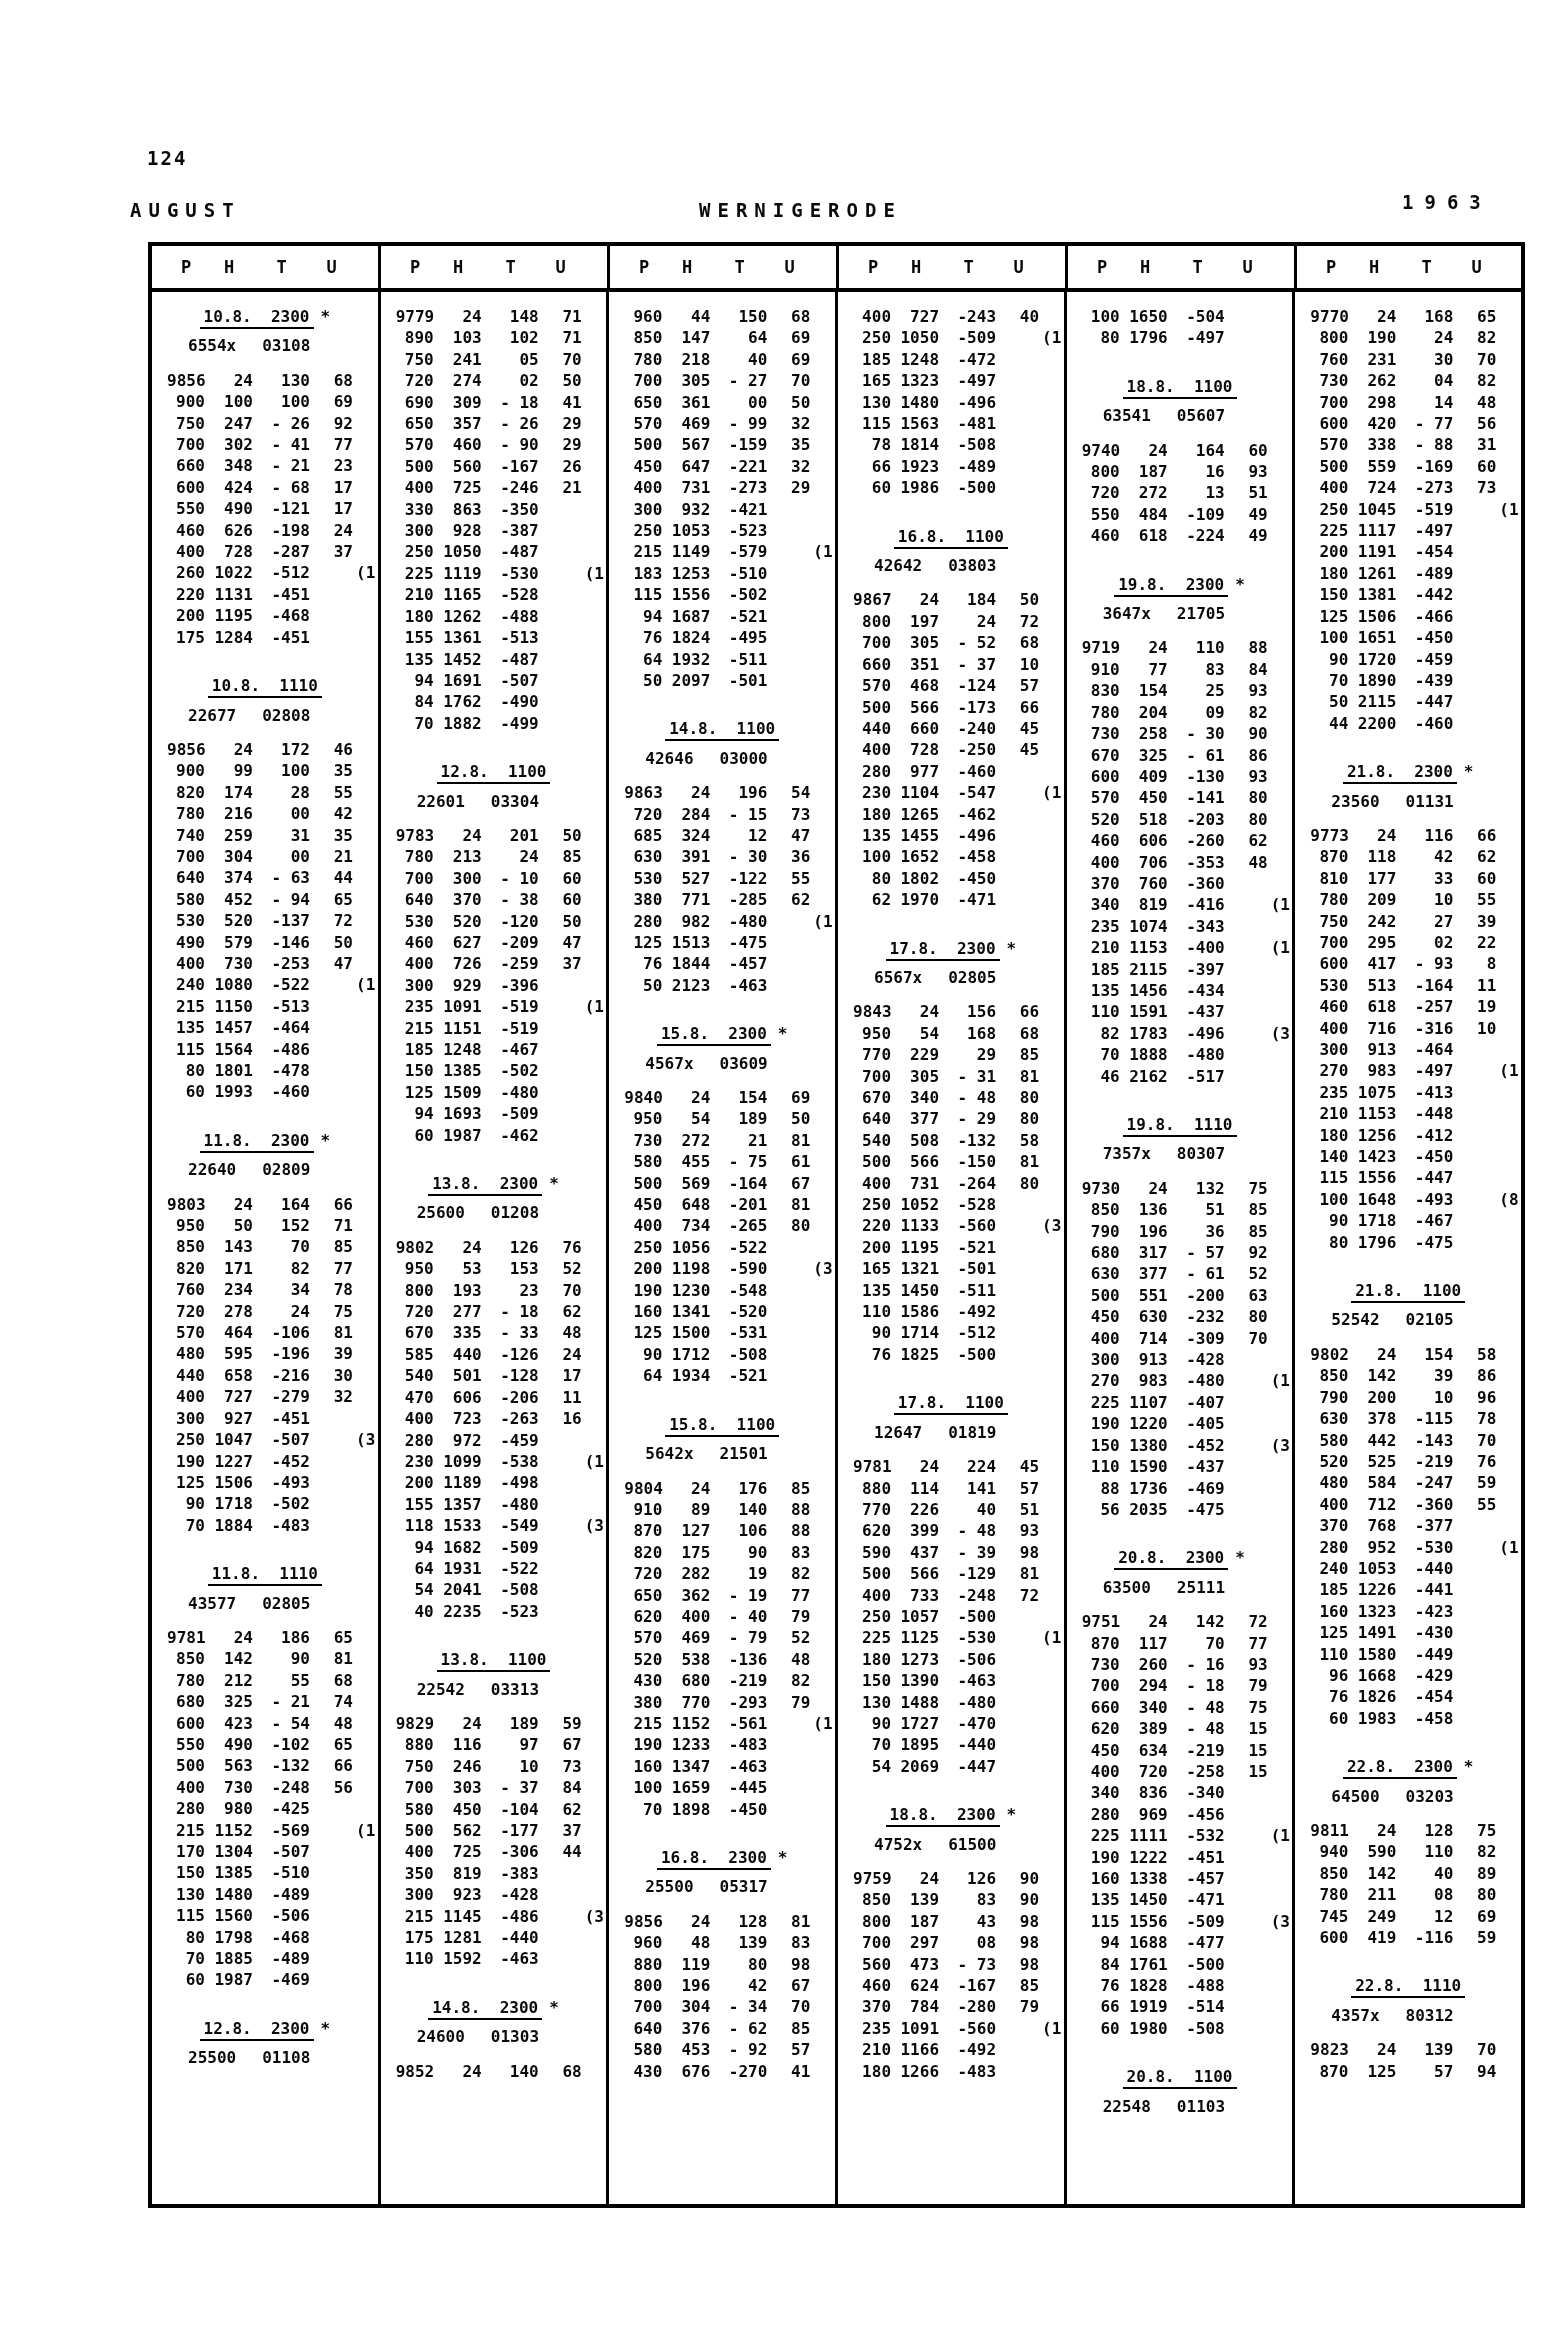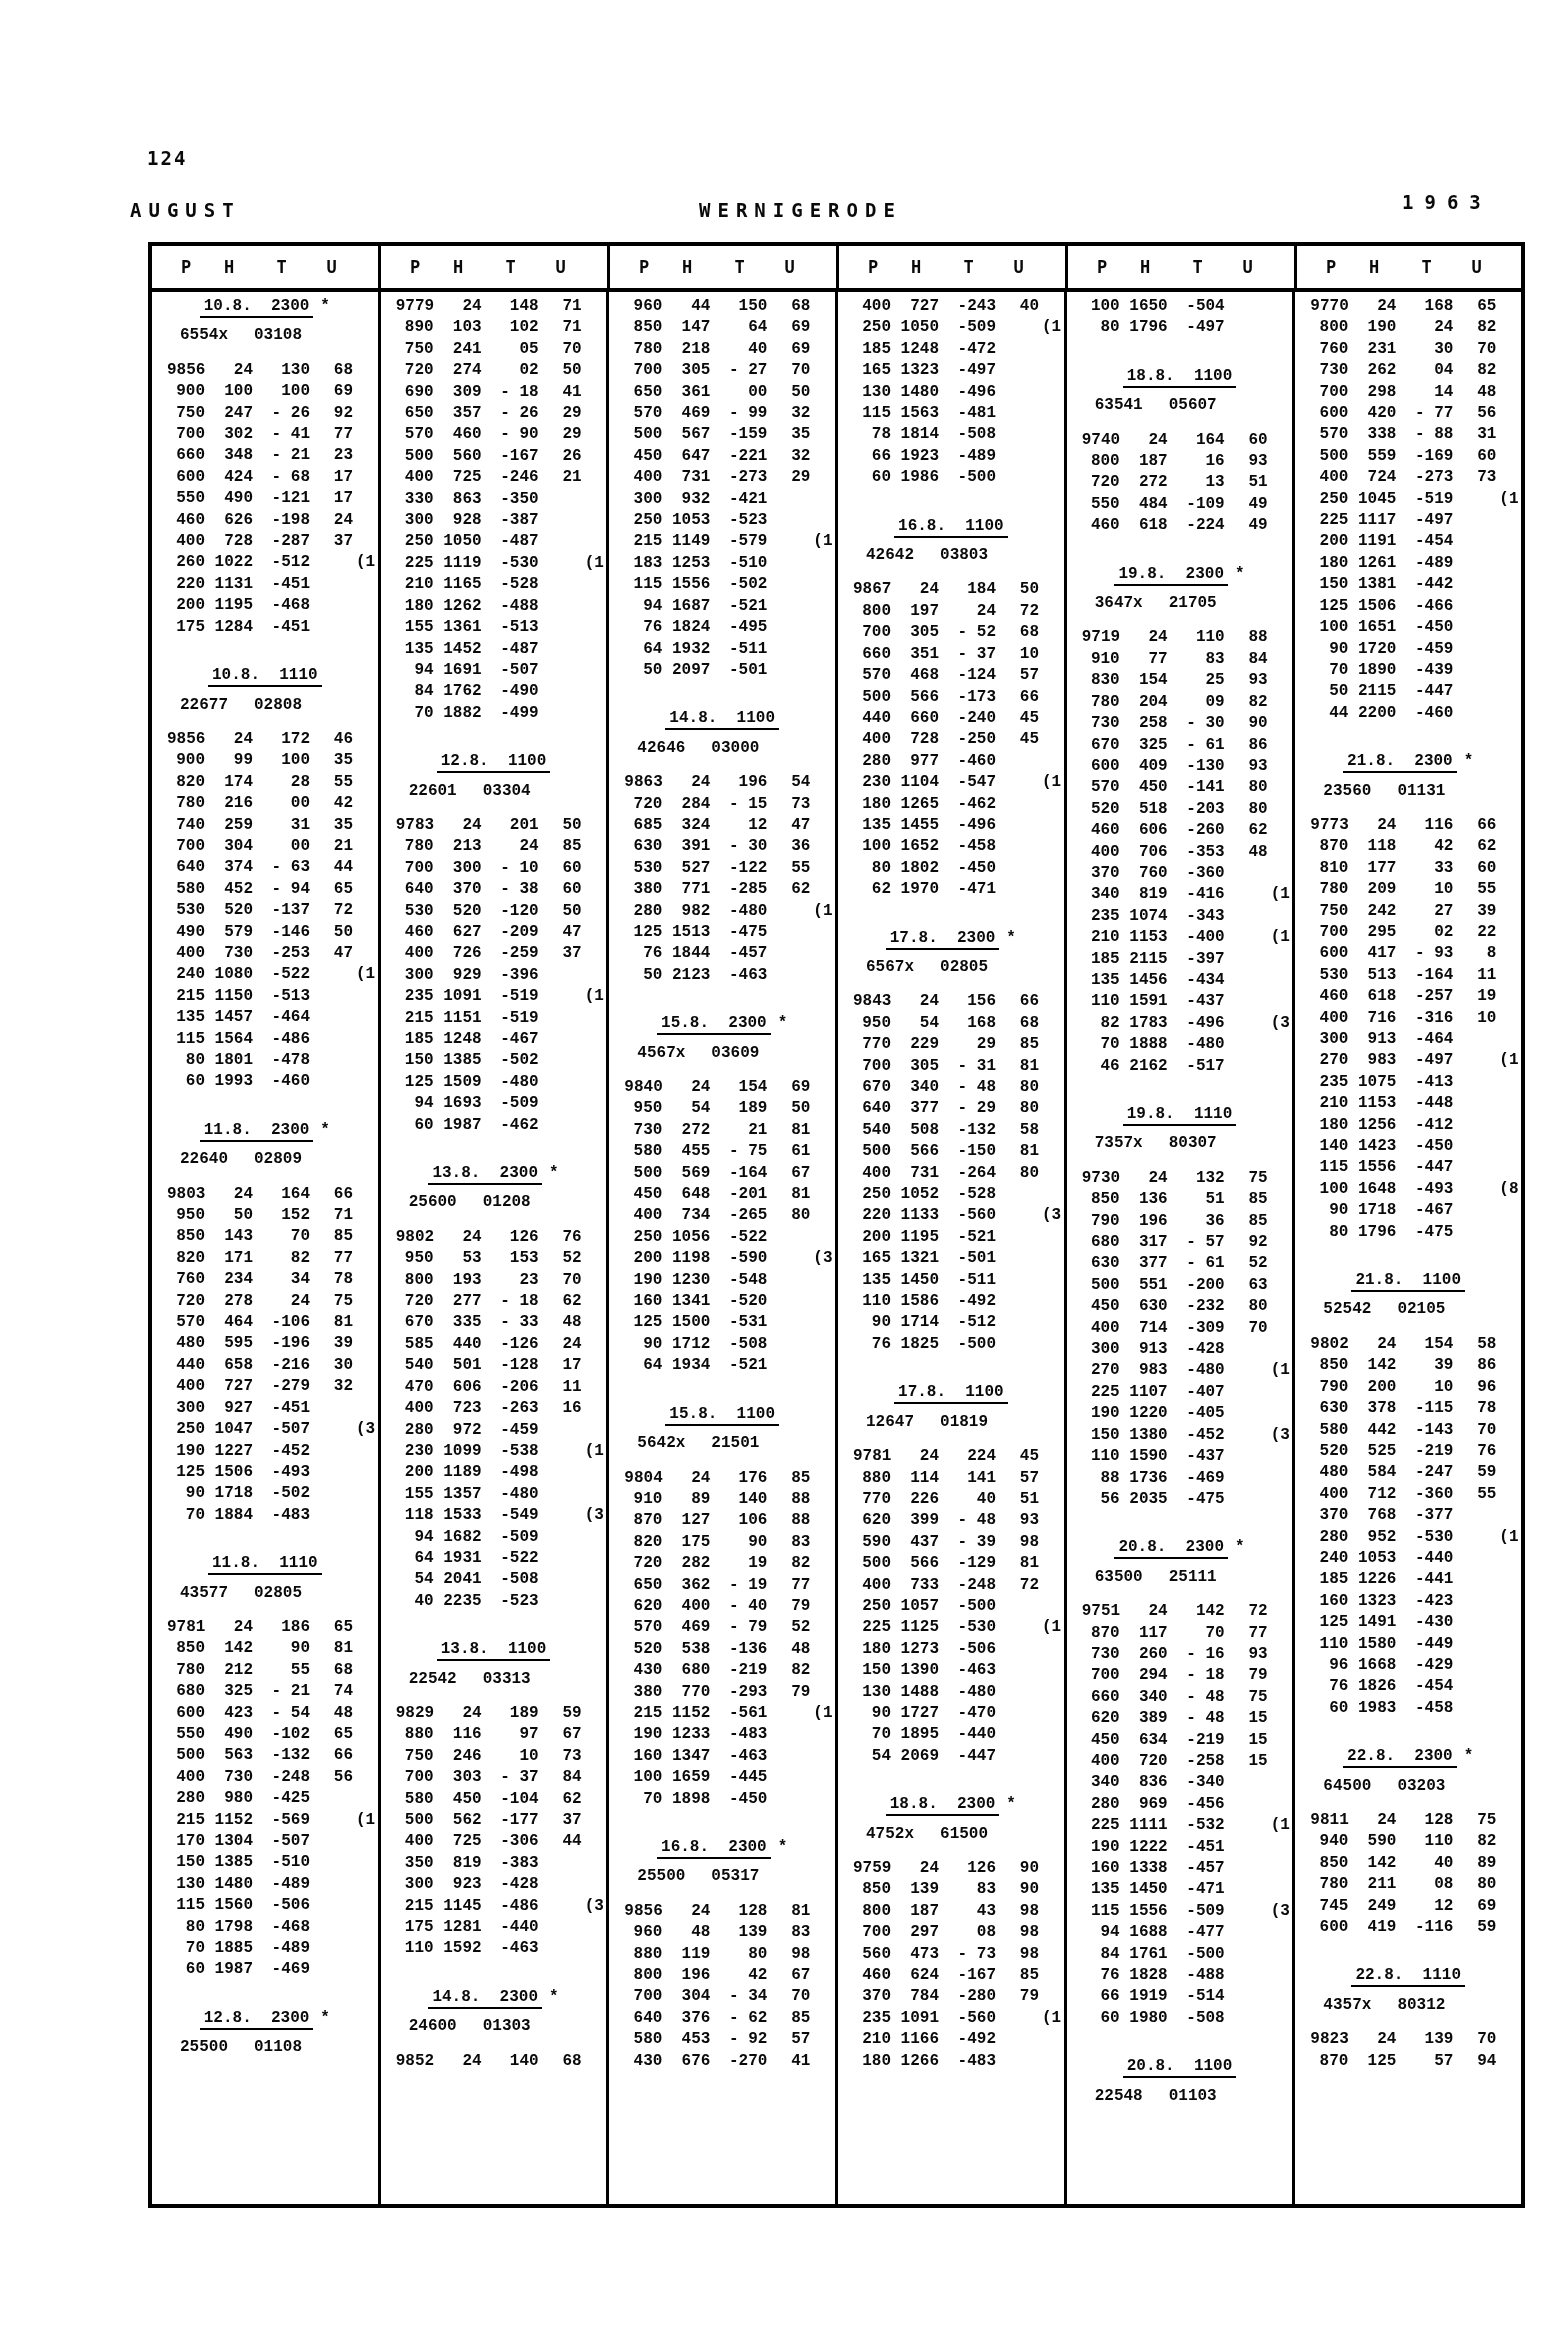--- a/index.html
+++ b/index.html
@@ -23,28 +23,28 @@
     border:4.5px solid #000;box-sizing:border-box;
     display:flex;flex-direction:column;
   }
   .thead{display:flex;flex:0 0 42px;border-bottom:4.5px solid #000;}
   .thead-cell{flex:1;border-right:3.5px solid #000;display:grid;
     grid-template-columns:38px 48px 57px 43px 25px;align-items:center;padding-left:15px;box-sizing:border-box;}
   .thead-cell:last-child{border-right:none;}
   .thead-cell span{text-align:center;font-size:17px;}
 
   .tbody{display:flex;flex:1;}
-  .tcol{flex:1;border-right:3.5px solid #000;padding-top:4px;box-sizing:border-box;overflow:hidden;font-family:Liberation Mono, monospace;}
+  .tcol{flex:1;border-right:3.5px solid #000;padding-top:14px;box-sizing:border-box;overflow:hidden;}
   .tcol:last-child{border-right:none;}
 
   .block{margin-bottom:27px;}
   .block-header{ text-align:center; font-size:16px; line-height:21.4px; margin-bottom:8px; white-space:pre;}
   .block-header .bh-date{border-bottom:2.5px solid #000;padding:0 4px 1px 4px;}
   .block-header .bh-star{margin-left:7px;}
-  .station-line{display:flex;gap:26px;margin-left:28px;font-size:16px;line-height:21.4px;margin-bottom:13px;white-space:pre;}
+  .station-line{display:flex;gap:26px;margin-left:36px;font-size:16px;line-height:21.4px;margin-bottom:13px;white-space:pre;}
   .drow{display:grid;grid-template-columns:38px 48px 57px 43px 25px;padding-left:15px;
     font-size:16px;line-height:21.4px;white-space:pre;}
   .drow span{text-align:right;}
   .drow .note{text-align:left;padding-left:3px;}
 </style>
 </head>
 <body>
 
 <div id="page">
   <div id="page-number" class="hdr-text">124</div>

